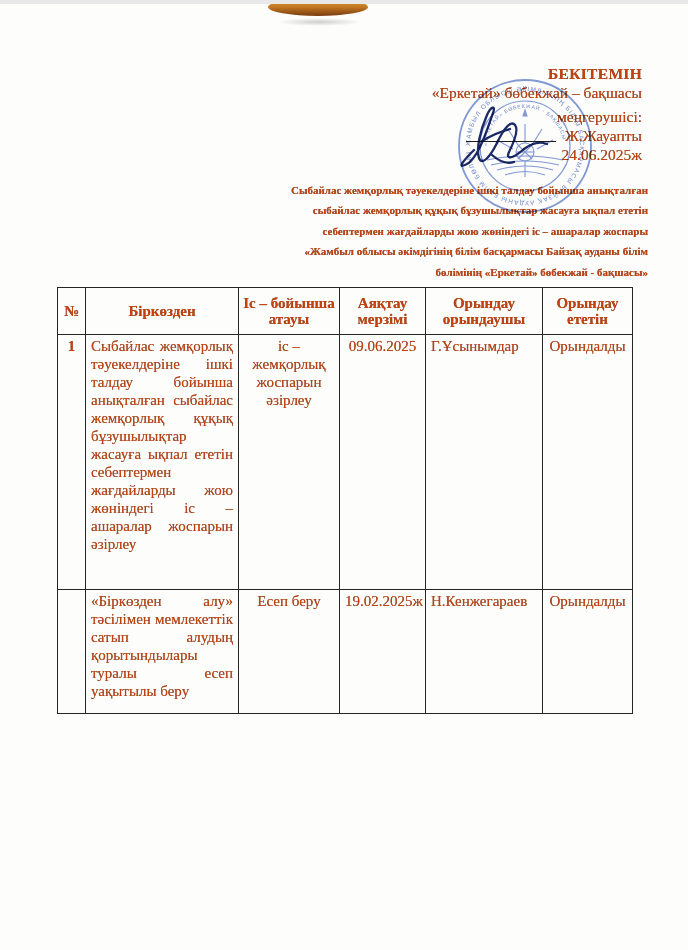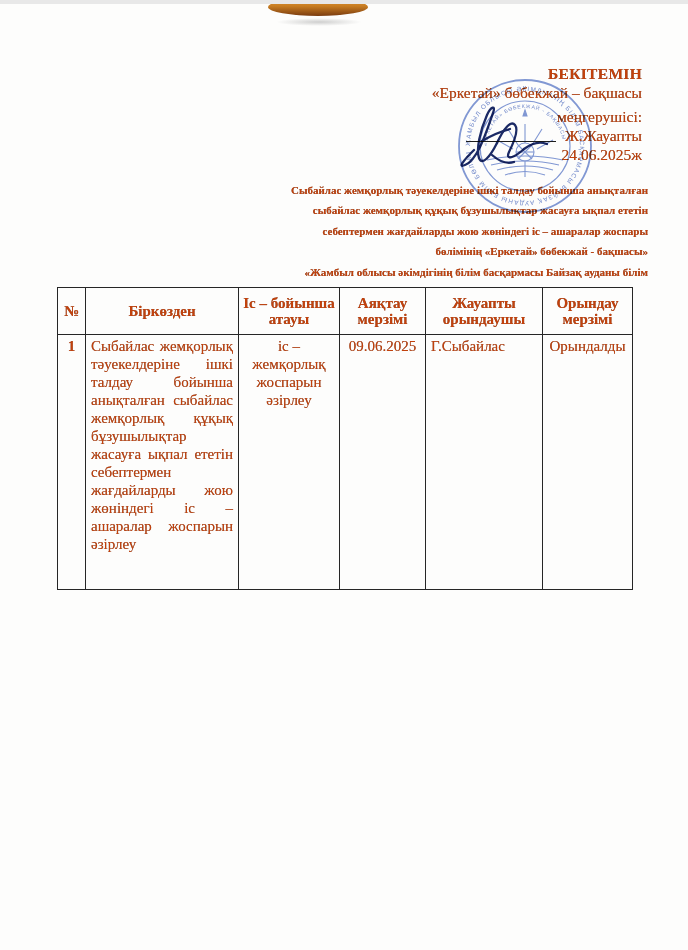--- a/index.html
+++ b/index.html
@@ -149,48 +149,56 @@
       <path d="M 40,55 C 48,62 56,64 62,62"></path>
     </g>
   </svg>
 
   <div class="sign-underline"></div>
 
   <div class="doc-title">
     <div>Сыбайлас жемқорлық тәуекелдеріне ішкі талдау бойынша анықталған</div>
     <div>сыбайлас жемқорлық құқық бұзушылықтар жасауға ықпал ететін</div>
     <div>себептермен жағдайларды жою жөніндегі іс – ашаралар жоспары</div>
+    <div>«Жамбыл облысы әкімдігінің білім басқармасы Байзақ ауданы білім</div>
     <div>бөлімінің «Еркетай» бөбекжай - бақшасы»</div>
-    <div>«Жамбыл облысы әкімдігінің білім басқармасы Байзақ ауданы білім</div>
   </div>
 
   <table class="plan">
     <colgroup>
       <col style="width:28px">
         <col style="width:153px">
         <col style="width:101px">
       <col style="width:86px">
         <col style="width:117px">
         <col style="width:90px">
     </colgroup>
     <thead>
       <tr>
         <th>№</th>
         <th>Біркөзден</th>
         <th>Іс – бойынша атауы</th>
         <th>Аяқтау мерзімі</th>
-        <th>Жауапты орындаушы</th>
-        <th>Орындау мерзімі</th>
+        <th>Орындау орындаушы</th>
+        <th>Орындау ететін</th>
       </tr>
     </thead>
     <tbody>
       <tr class="r1">
         <td class="c-num">1</td>
         <td class="c-rec">Сыбайлас жемқорлық тәуекелдеріне ішкі талдау бойынша анықталған сыбайлас жемқорлық құқық бұзушылықтар жасауға ықпал ететін себептермен жағдайларды жою жөніндегі іс – ашаралар жоспарын әзірлеу</td>
         <td class="c-act">іс – жемқорлық жоспарын әзірлеу</td>
         <td class="c-date">09.06.2025</td>
-        <td class="c-resp">Г.Сыбайлас</td>
+        <td class="c-resp">Г.Ұсынымдар</td>
+        <td class="c-status">Орындалды</td>
+      </tr>
+      <tr class="r2">
+        <td class="c-num"></td>
+        <td class="c-rec">«Біркөзден алу» тәсілімен мемлекеттік сатып алудың қорытындылары туралы есеп уақытылы беру</td>
+        <td class="c-act">Есеп беру</td>
+        <td class="c-date">19.02.2025ж</td>
+        <td class="c-resp">Н.Кенжегараев</td>
         <td class="c-status">Орындалды</td>
       </tr>
     </tbody>
   </table>
 
 </div>
 
 </body></html>

